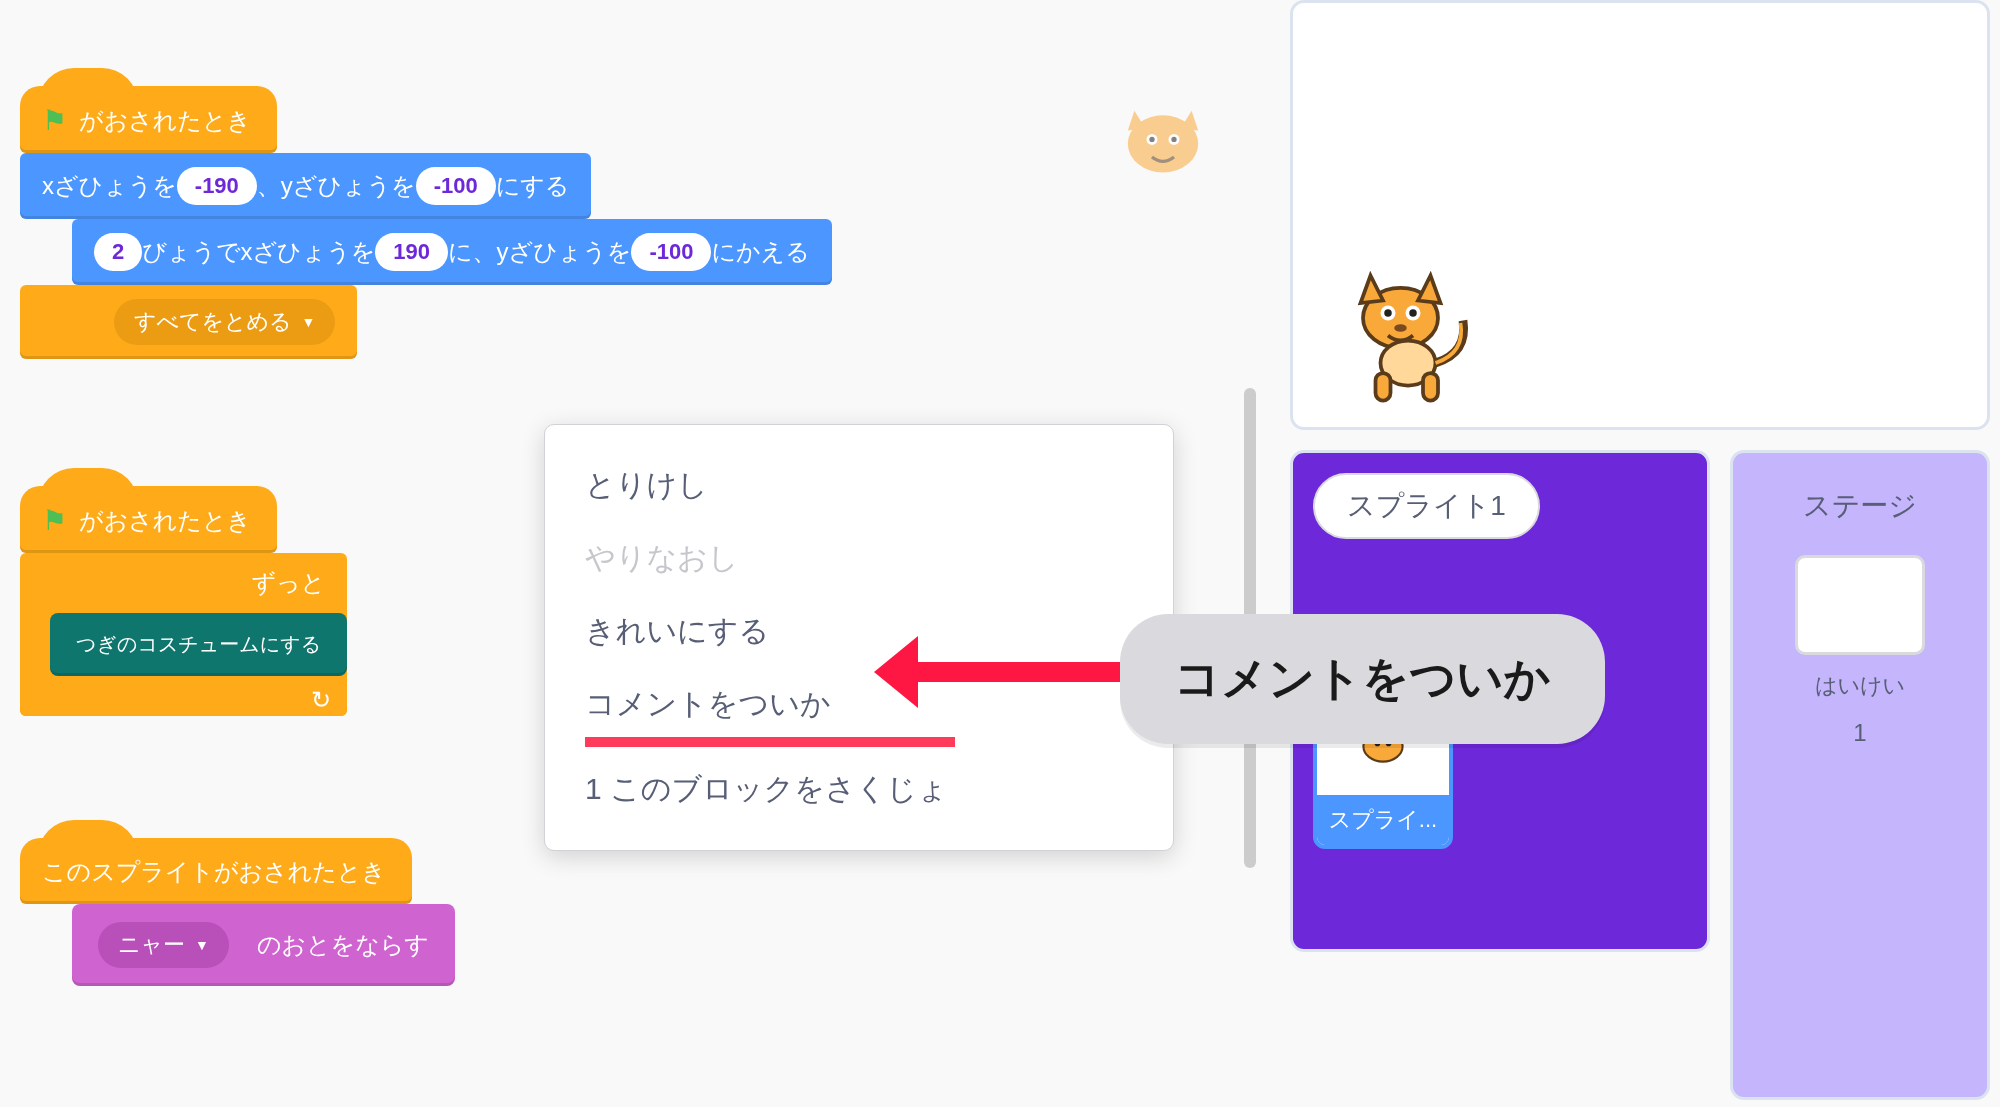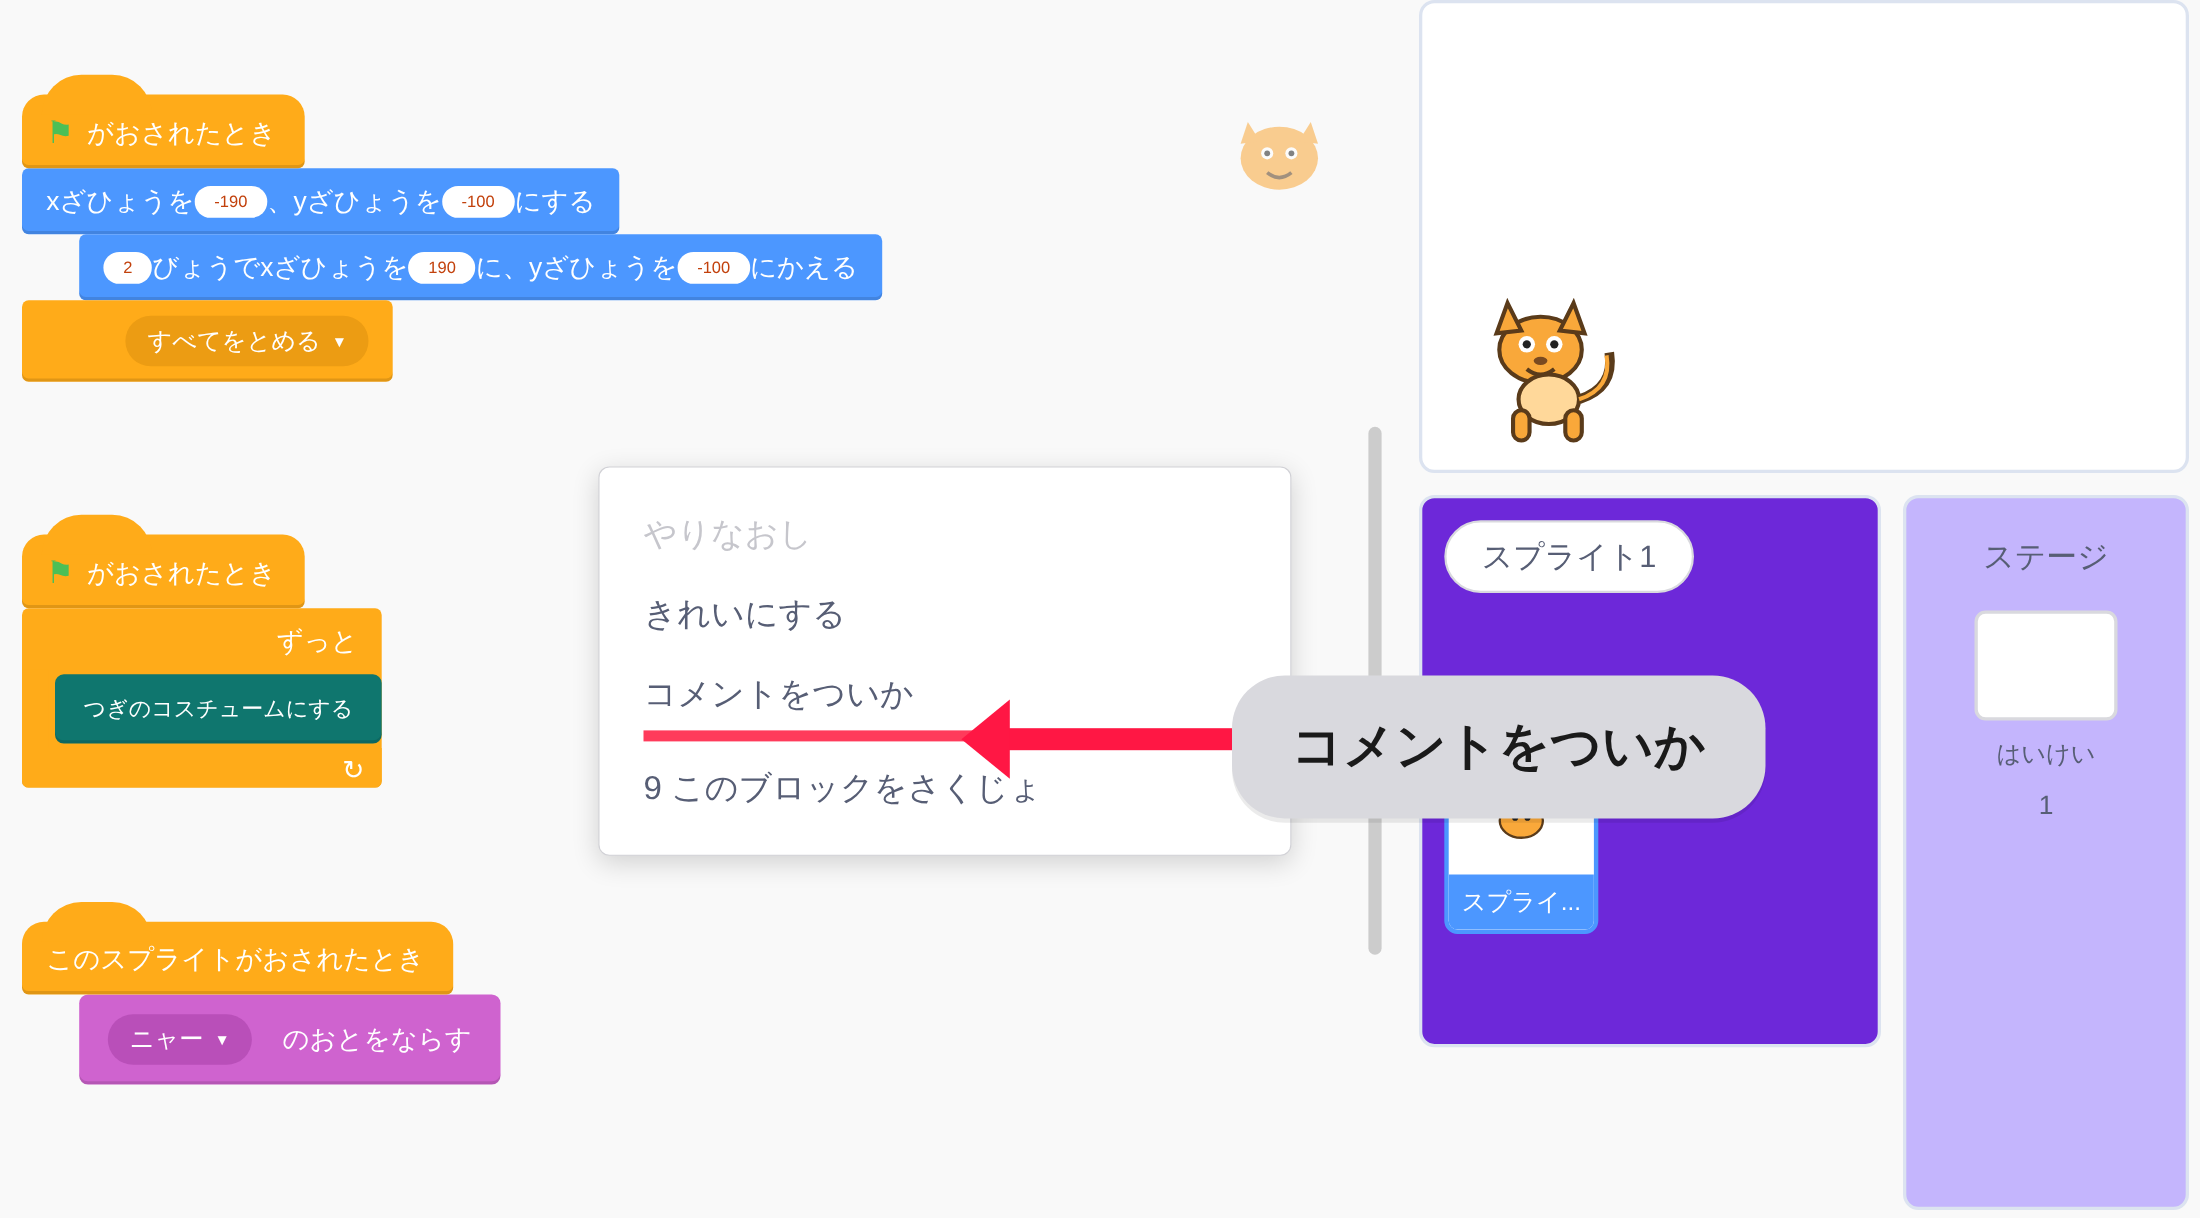--- a/index.html
+++ b/index.html
@@ -182,25 +182,26 @@
   font-size: 24px;
   padding: 18px 26px;
   border-radius: 8px;
   display: inline-flex;
   align-items: center;
   gap: 28px;
   box-shadow: inset 0 -3px 0 rgba(0,0,0,0.12);
 }
 .val-pill {
   background: #fff;
-  color: #c2410c;
+  color: #6d28d9;
   border-radius: 30px;
   padding: 6px 18px;
-  font-size: 15px;
+  font-size: 22px;
   display: inline-block;
+  font-weight: bold;
 }
 .drop-pill {
   background: #ec9c13;
   color: #fff;
   border-radius: 30px;
   padding: 8px 20px;
   font-size: 22px;
   display: inline-flex;
   align-items: center;
   gap: 10px;
@@ -348,25 +349,26 @@
       <polygon points="76,28 66,44 82,46" fill="#f9a83a"></polygon>
       <circle cx="40" cy="54" r="5" fill="#fff"></circle>
         <circle cx="40" cy="54" r="2.4" fill="#222"></circle>
       <circle cx="60" cy="54" r="5" fill="#fff"></circle>
         <circle cx="60" cy="54" r="2.4" fill="#222"></circle>
       <path d="M40 70 Q50 78 60 70" stroke="#5a3b1a" stroke-width="3" fill="none"></path>
     </svg>
   </div>
 
   <div class="context-menu">
+    <div class="menu-item">とりけし</div>
     <div class="menu-item disabled">やりなおし</div>
     <div class="menu-item">きれいにする</div>
     <div class="menu-item">コメントをついか</div>
     <div class="menu-underline"></div>
-    <div class="menu-item">9 このブロックをさくじょ</div>
+    <div class="menu-item">1 このブロックをさくじょ</div>
   </div>
 
   <div class="scrollbar"></div>
 </div>
 
 <div class="stage-panel">
   <div class="cat-solid" style="position:absolute; left:40px; top:250px;">
     <svg width="150" height="150" viewBox="0 0 120 120">
       <ellipse cx="54" cy="52" rx="30" ry="24" fill="#f9a83a" stroke="#5a3b1a" stroke-width="3"></ellipse>
       <polygon points="30,18 40,38 22,40" fill="#f9a83a" stroke="#5a3b1a" stroke-width="3"></polygon>

